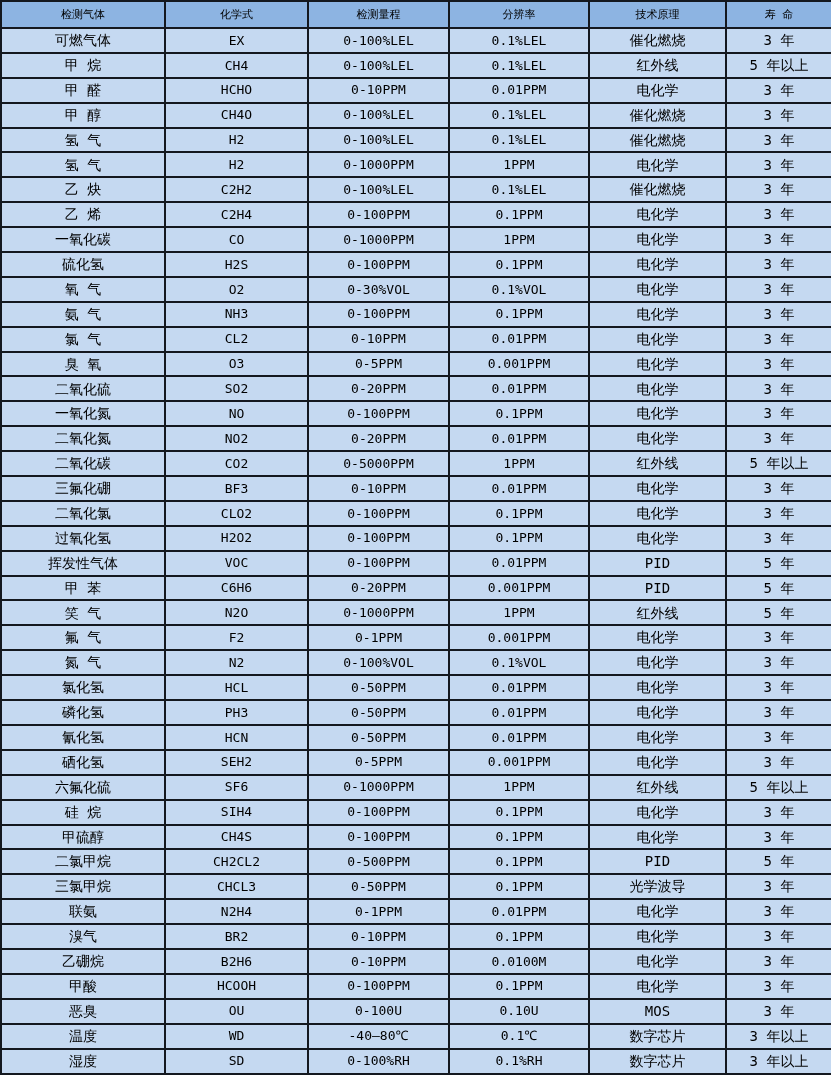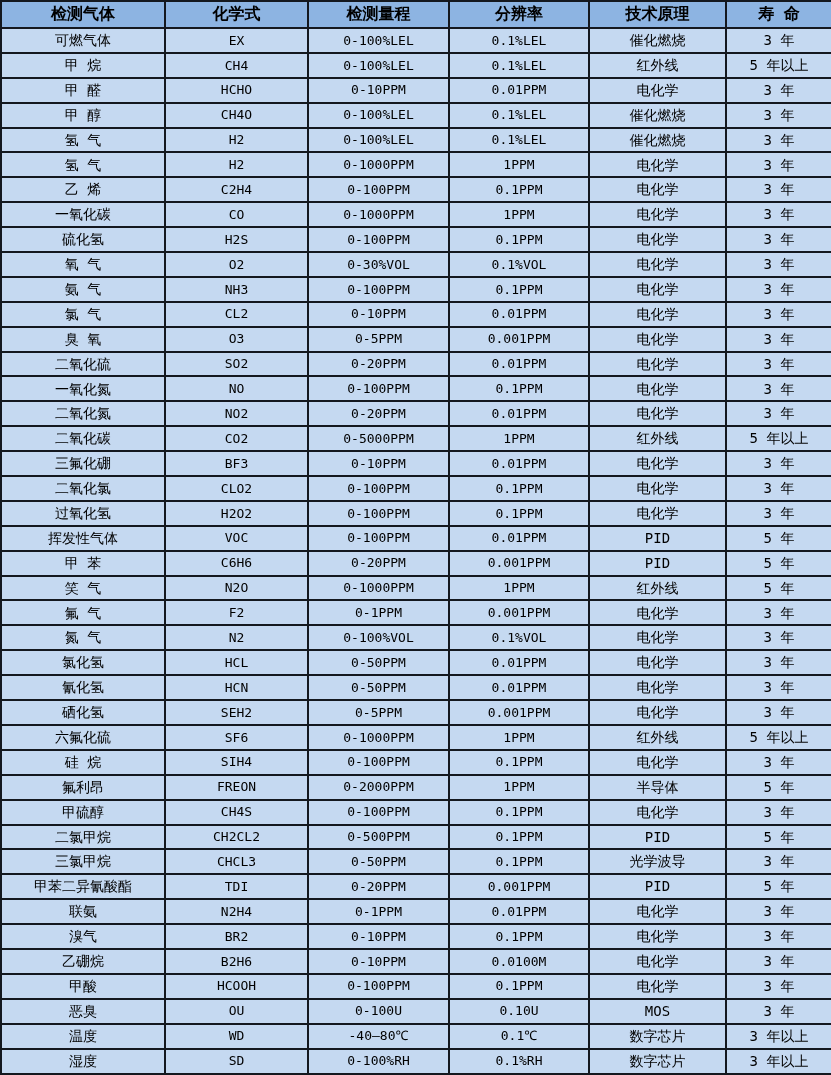--- a/index.html
+++ b/index.html
@@ -24,22 +24,22 @@
     border: 2px solid #14181f;
     text-align: center;
     vertical-align: middle;
     padding: 0;
     overflow: hidden;
     white-space: nowrap;
     line-height: 1.05;
   }
   .gas-table thead th {
     background: #8db4e2;
-    font-weight: bold;
-    font-size: 16px;
+    font-weight: normal;
+    font-size: 11px;
     height: 25px;
   }
   .gas-table tbody td {
     background: #c5d9f1;
     font-size: 13px;
   }
   .gas-table tbody td.c-cjk {
     font-size: 14px;
   }
 </style>
@@ -109,20 +109,28 @@
   </tr>
         <tr>
     <td class="c-cjk">氢 气</td>
     <td class="c-latin">H2</td>
     <td class="c-latin">0-1000PPM</td>
     <td class="c-latin">1PPM</td>
     <td class="c-cjk">电化学</td>
     <td class="c-cjk">3 年</td>
   </tr>
         <tr>
+    <td class="c-cjk">乙 炔</td>
+    <td class="c-latin">C2H2</td>
+    <td class="c-latin">0-100%LEL</td>
+    <td class="c-latin">0.1%LEL</td>
+    <td class="c-cjk">催化燃烧</td>
+    <td class="c-cjk">3 年</td>
+  </tr>
+        <tr>
     <td class="c-cjk">乙 烯</td>
     <td class="c-latin">C2H4</td>
     <td class="c-latin">0-100PPM</td>
     <td class="c-latin">0.1PPM</td>
     <td class="c-cjk">电化学</td>
     <td class="c-cjk">3 年</td>
   </tr>
         <tr>
     <td class="c-cjk">一氧化碳</td>
     <td class="c-latin">CO</td>
@@ -269,20 +277,28 @@
   </tr>
         <tr>
     <td class="c-cjk">氯化氢</td>
     <td class="c-latin">HCL</td>
     <td class="c-latin">0-50PPM</td>
     <td class="c-latin">0.01PPM</td>
     <td class="c-cjk">电化学</td>
     <td class="c-cjk">3 年</td>
   </tr>
         <tr>
+    <td class="c-cjk">磷化氢</td>
+    <td class="c-latin">PH3</td>
+    <td class="c-latin">0-50PPM</td>
+    <td class="c-latin">0.01PPM</td>
+    <td class="c-cjk">电化学</td>
+    <td class="c-cjk">3 年</td>
+  </tr>
+        <tr>
     <td class="c-cjk">氰化氢</td>
     <td class="c-latin">HCN</td>
     <td class="c-latin">0-50PPM</td>
     <td class="c-latin">0.01PPM</td>
     <td class="c-cjk">电化学</td>
     <td class="c-cjk">3 年</td>
   </tr>
         <tr>
     <td class="c-cjk">硒化氢</td>
     <td class="c-latin">SEH2</td>
@@ -301,28 +317,20 @@
   </tr>
         <tr>
     <td class="c-cjk">硅 烷</td>
     <td class="c-latin">SIH4</td>
     <td class="c-latin">0-100PPM</td>
     <td class="c-latin">0.1PPM</td>
     <td class="c-cjk">电化学</td>
     <td class="c-cjk">3 年</td>
   </tr>
         <tr>
-    <td class="c-cjk">氟利昂</td>
-    <td class="c-latin">FREON</td>
-    <td class="c-latin">0-2000PPM</td>
-    <td class="c-latin">1PPM</td>
-    <td class="c-cjk">半导体</td>
-    <td class="c-cjk">5 年</td>
-  </tr>
-        <tr>
     <td class="c-cjk">甲硫醇</td>
     <td class="c-latin">CH4S</td>
     <td class="c-latin">0-100PPM</td>
     <td class="c-latin">0.1PPM</td>
     <td class="c-cjk">电化学</td>
     <td class="c-cjk">3 年</td>
   </tr>
         <tr>
     <td class="c-cjk">二氯甲烷</td>
     <td class="c-latin">CH2CL2</td>
@@ -331,28 +339,20 @@
     <td class="c-cjk">PID</td>
     <td class="c-cjk">5 年</td>
   </tr>
         <tr>
     <td class="c-cjk">三氯甲烷</td>
     <td class="c-latin">CHCL3</td>
     <td class="c-latin">0-50PPM</td>
     <td class="c-latin">0.1PPM</td>
     <td class="c-cjk">光学波导</td>
     <td class="c-cjk">3 年</td>
-  </tr>
-        <tr>
-    <td class="c-cjk">甲苯二异氰酸酯</td>
-    <td class="c-latin">TDI</td>
-    <td class="c-latin">0-20PPM</td>
-    <td class="c-latin">0.001PPM</td>
-    <td class="c-cjk">PID</td>
-    <td class="c-cjk">5 年</td>
   </tr>
         <tr>
     <td class="c-cjk">联氨</td>
     <td class="c-latin">N2H4</td>
     <td class="c-latin">0-1PPM</td>
     <td class="c-latin">0.01PPM</td>
     <td class="c-cjk">电化学</td>
     <td class="c-cjk">3 年</td>
   </tr>
         <tr>

